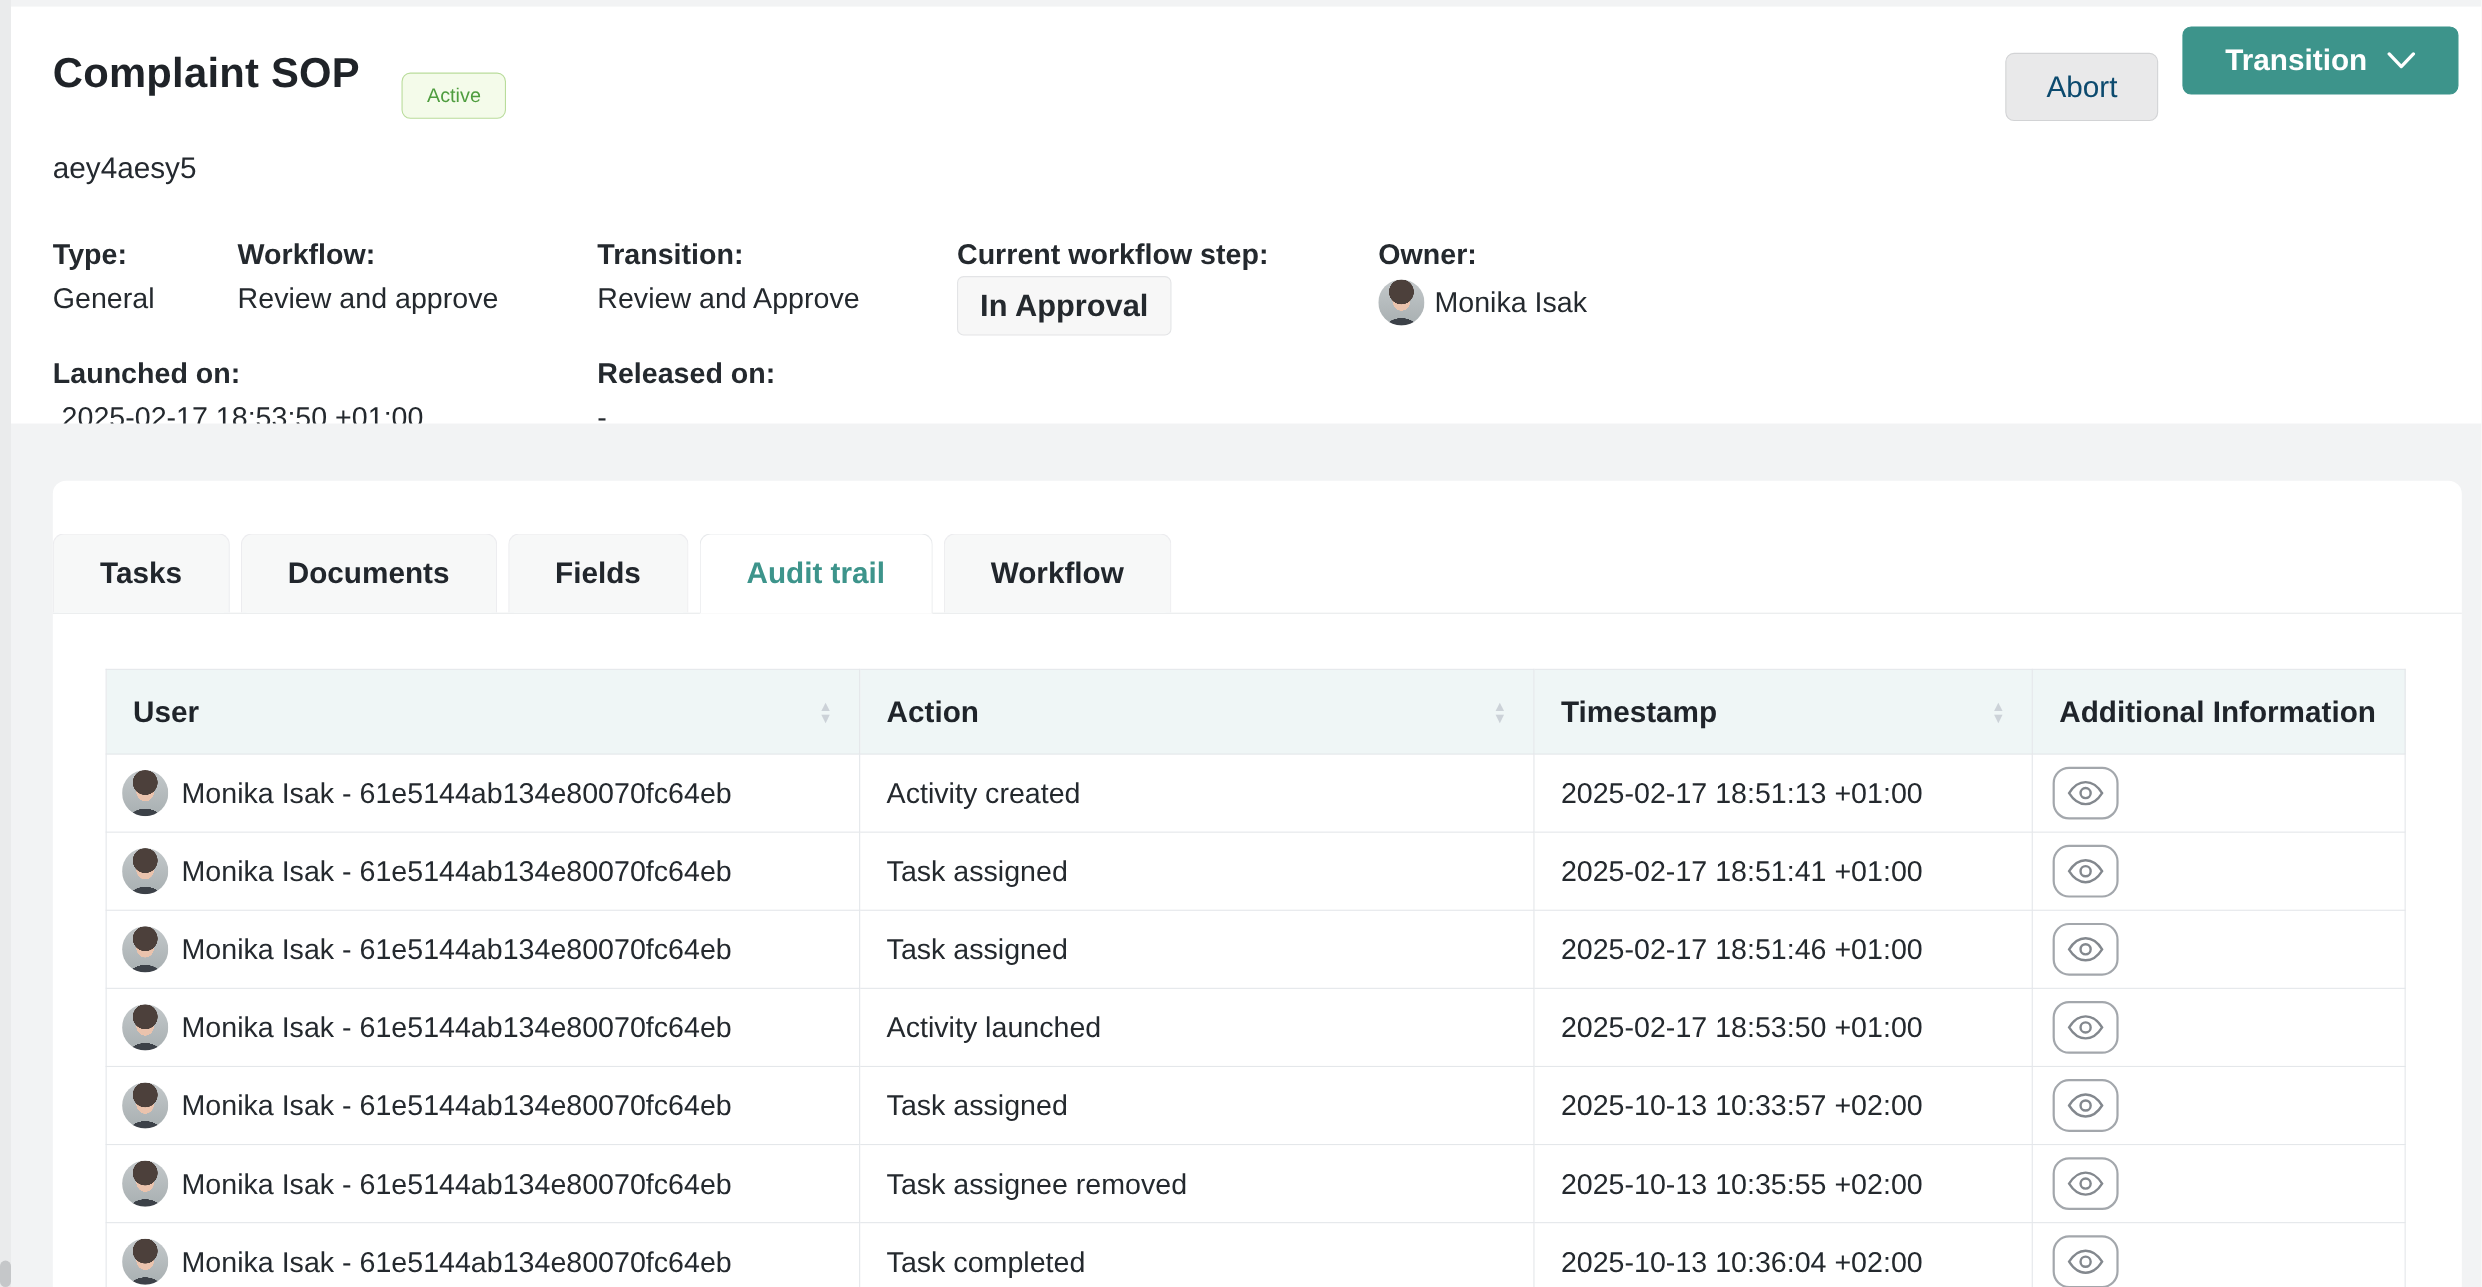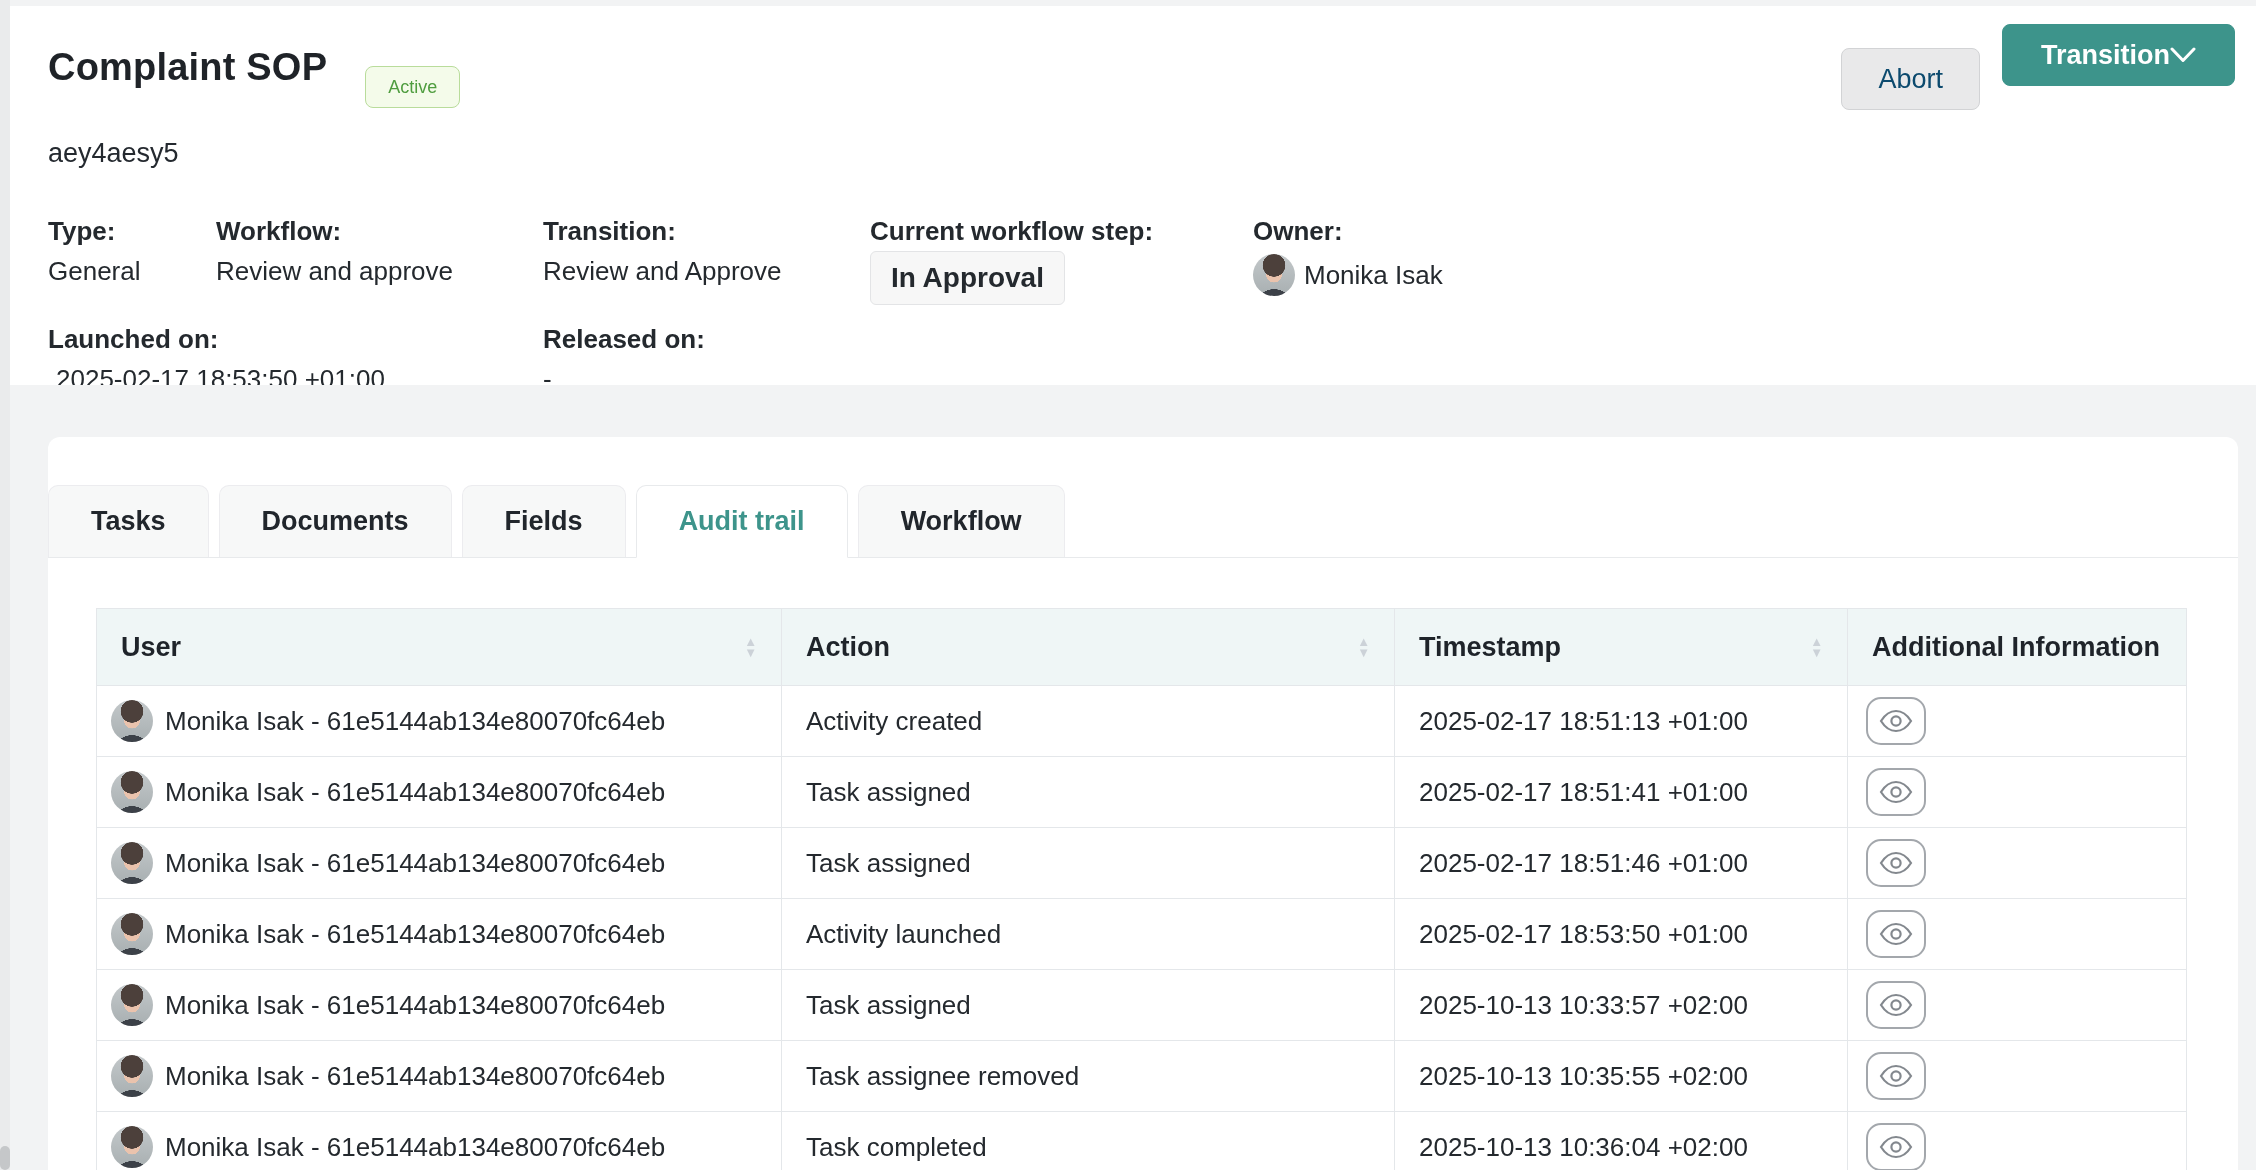--- a/index.html
+++ b/index.html
@@ -19,21 +19,21 @@
   .scroll-thumb{position:absolute;left:0;bottom:0;width:10px;height:24px;background:#c5c7c9;border-radius:5px;}
 
   
   .header-card{position:absolute;left:10px;top:6px;right:0;height:379px;background:#fff;padding:20px 0 0 38px;overflow:hidden;}
   .title-row{display:flex;align-items:center;}
   .page-title{font-size:38px;font-weight:700;color:#1f2328;letter-spacing:.2px;}
   .badge-active{margin-left:38px;display:inline-flex;align-items:center;height:42px;padding:0 22px;border:1px solid var(--status-green-border);background:var(--status-green-bg);color:var(--status-green-text);font-size:18px;border-radius:8px;margin-top:40px;}
   .header-actions{position:absolute;top:18px;right:21px;display:flex;gap:22px;}
   .btn{height:62px;border-radius:8px;font-size:27px;cursor:pointer;font-family:inherit;}
   .btn-abort{padding:0 36px;background:var(--btn-gray-bg);border:1px solid var(--btn-gray-border);color:#0c4a6e;margin-top:24px;}
-  .btn-transition{padding:0 38px;background:var(--accent);border:1px solid var(--accent);color:#fff;display:flex;align-items:center;font-weight:600;}
+  .btn-transition{padding:0 38px;background:var(--accent);border:1px solid var(--accent);color:#fff;display:flex;align-items:center;gap:18px;font-weight:600;}
   .doc-id{margin-top:30px;font-size:27px;color:#24292f;}
 
   .meta-grid{margin-top:46px;display:grid;grid-template-columns:168px 327px 327px 383px 453px 1fr;grid-auto-rows:min-content;}
   .meta-label{font-size:26px;font-weight:700;line-height:32px;}
   .meta-value{margin-top:7px;font-size:26px;line-height:34px;font-weight:400;}
   .meta-value.indent{padding-left:8px;}
   .row2{margin-top:18px;}
   .span2{grid-column:1 / 3;}
   .col3{grid-column:3;}
   .step-badge{display:inline-flex;align-items:center;height:54px;padding:0 20px;margin-top:4px;background:var(--step-badge-bg);border:1px solid var(--step-badge-border);border-radius:6px;font-size:28px;font-weight:700;}

